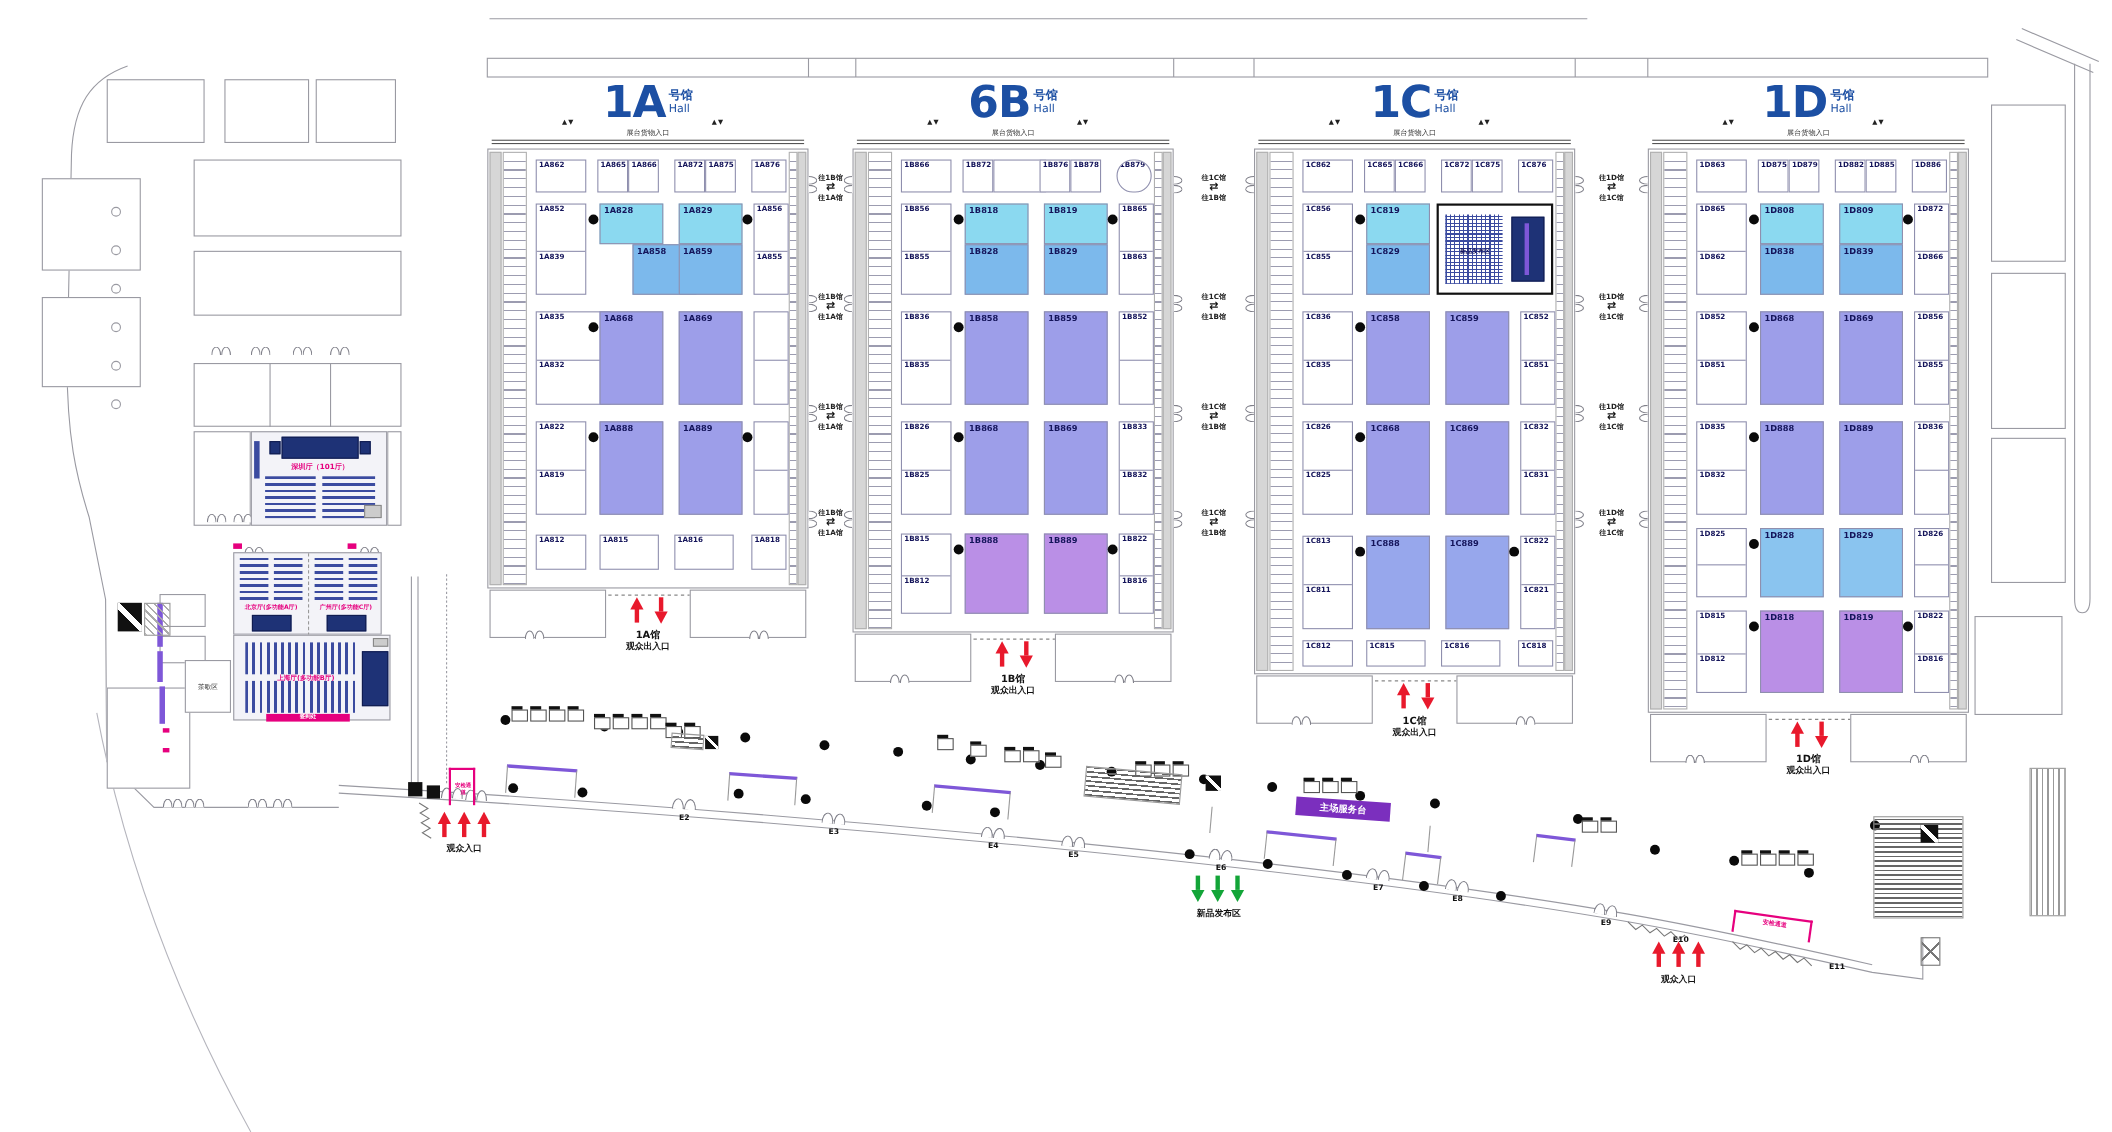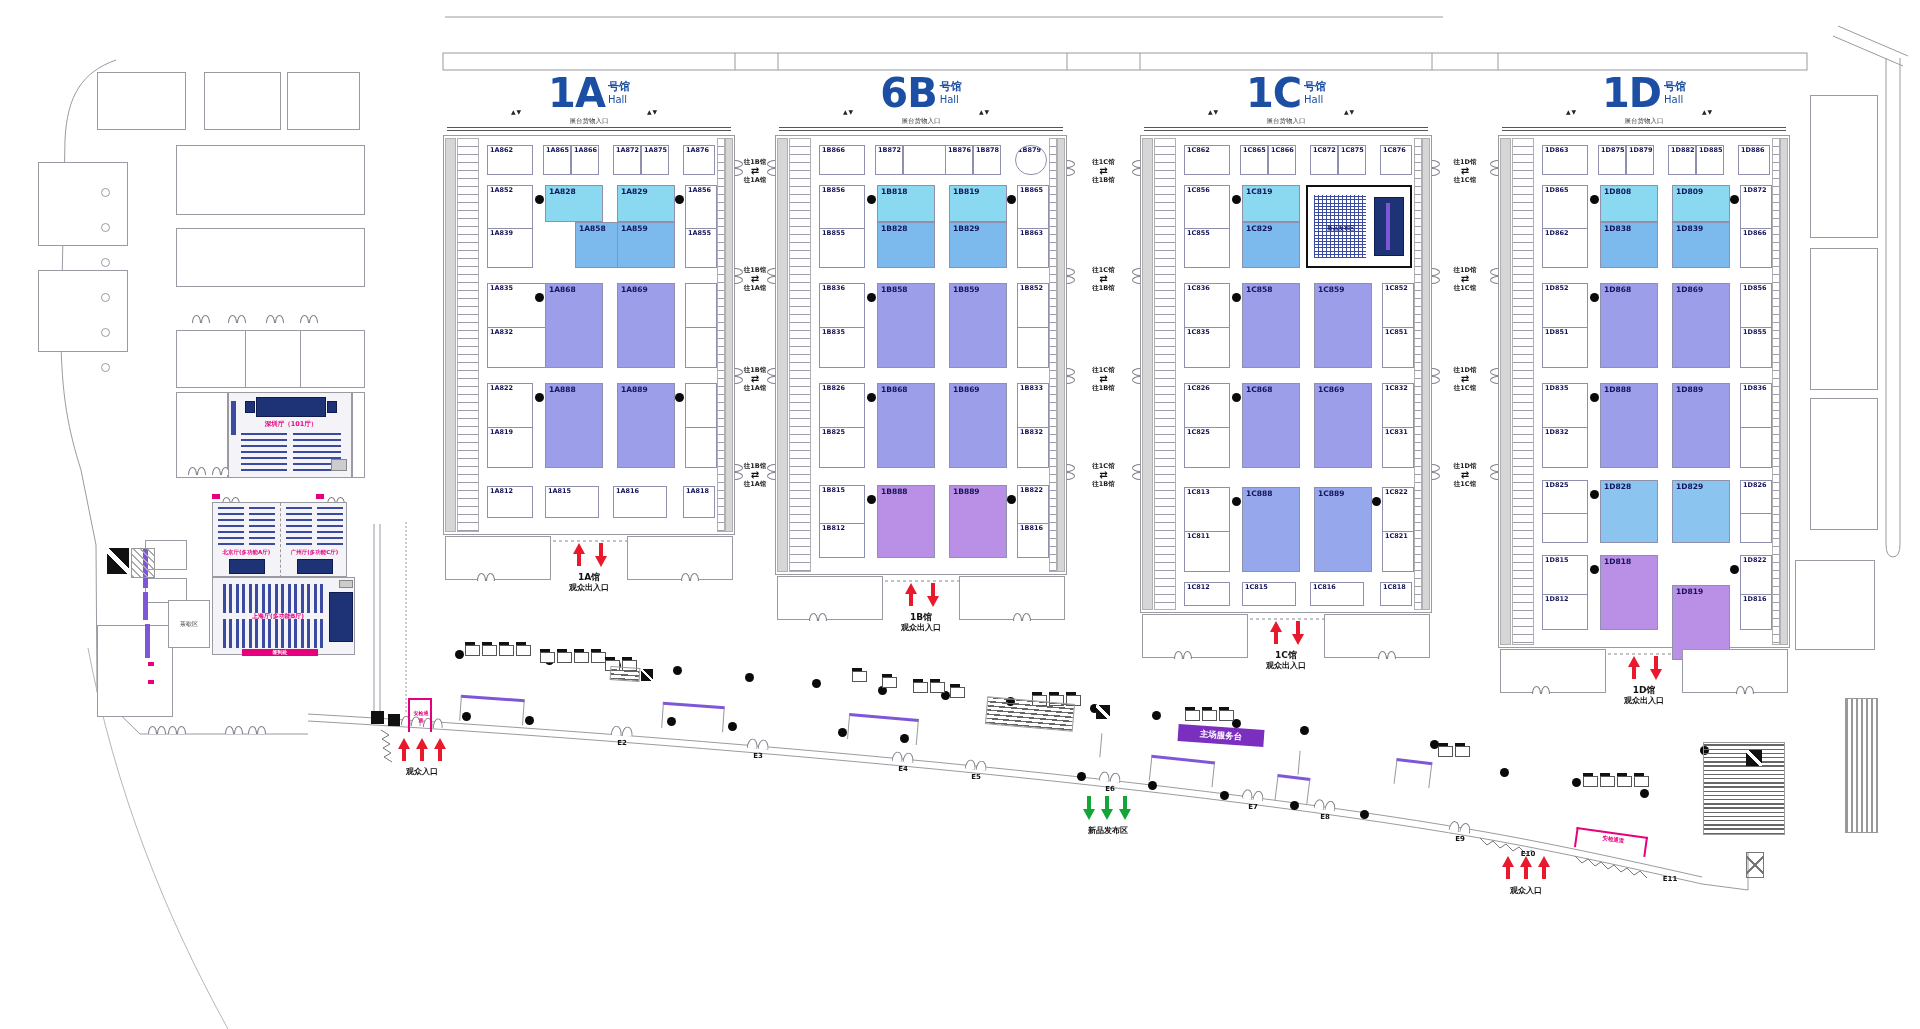--- a/index.html
+++ b/index.html
@@ -400,21 +400,21 @@
     <div class="abs dot" style="left: 1590px; top: 490px;"></div>
     <div class="abs" style="left: 1542px; top: 555px; width: 46px; height: 75px; border: 1px solid rgb(143, 143, 174); background: rgb(255, 255, 255);">
       <div class="abs" style="left: 0px; top: 0px; width: 100%; height: 37.5px; border-top: none; font: 700 6.5px / 1.1 &quot;DejaVu Sans&quot;, sans-serif; color: rgb(20, 20, 90); padding: 1px 0px 0px 2px;">1D815</div>
       <div class="abs" style="left: 0px; top: 37.5px; width: 100%; height: 37.5px; border-top: 1px solid rgb(143, 143, 174); font: 700 6.5px / 1.1 &quot;DejaVu Sans&quot;, sans-serif; color: rgb(20, 20, 90); padding: 1px 0px 0px 2px;">1D812</div>
     </div>
     <div class="abs" style="left: 1740px; top: 555px; width: 32px; height: 75px; border: 1px solid rgb(143, 143, 174); background: rgb(255, 255, 255);">
       <div class="abs" style="left: 0px; top: 0px; width: 100%; height: 37.5px; border-top: none; font: 700 6.5px / 1.1 &quot;DejaVu Sans&quot;, sans-serif; color: rgb(20, 20, 90); padding: 1px 0px 0px 2px;">1D822</div>
       <div class="abs" style="left: 0px; top: 37.5px; width: 100%; height: 37.5px; border-top: 1px solid rgb(143, 143, 174); font: 700 6.5px / 1.1 &quot;DejaVu Sans&quot;, sans-serif; color: rgb(20, 20, 90); padding: 1px 0px 0px 2px;">1D816</div>
     </div>
     <div class="abs booth bigb" style="left: 1600px; top: 555px; width: 58px; height: 75px; background: rgb(186, 143, 230);">1D818</div>
-    <div class="abs booth bigb" style="left: 1672px; top: 585px; width: 58px; height: 75px; background: rgb(186, 143, 230);">1D819</div>
+    <div class="abs booth bigb" style="left: 1672px; top: 555px; width: 58px; height: 75px; background: rgb(186, 143, 230);">1D819</div>
     <div class="abs dot" style="left: 1590px; top: 565px;"></div>
     <div class="abs dot" style="left: 1730px; top: 565px;"></div>
     <div class="abs ol" style="left: 1500px; top: 649px; width: 106px; height: 44px;"></div>
     <div class="abs ol" style="left: 1682px; top: 649px; width: 106px; height: 44px;"></div>
     <div class="abs door" style="left: 1532px; top: 686px; width: 18px; height: 8px; transform: rotate(0deg);">
       <i></i>
       <i></i>
     </div>
     <div class="abs door" style="left: 1736px; top: 686px; width: 18px; height: 8px; transform: rotate(0deg);">
       <i></i>

